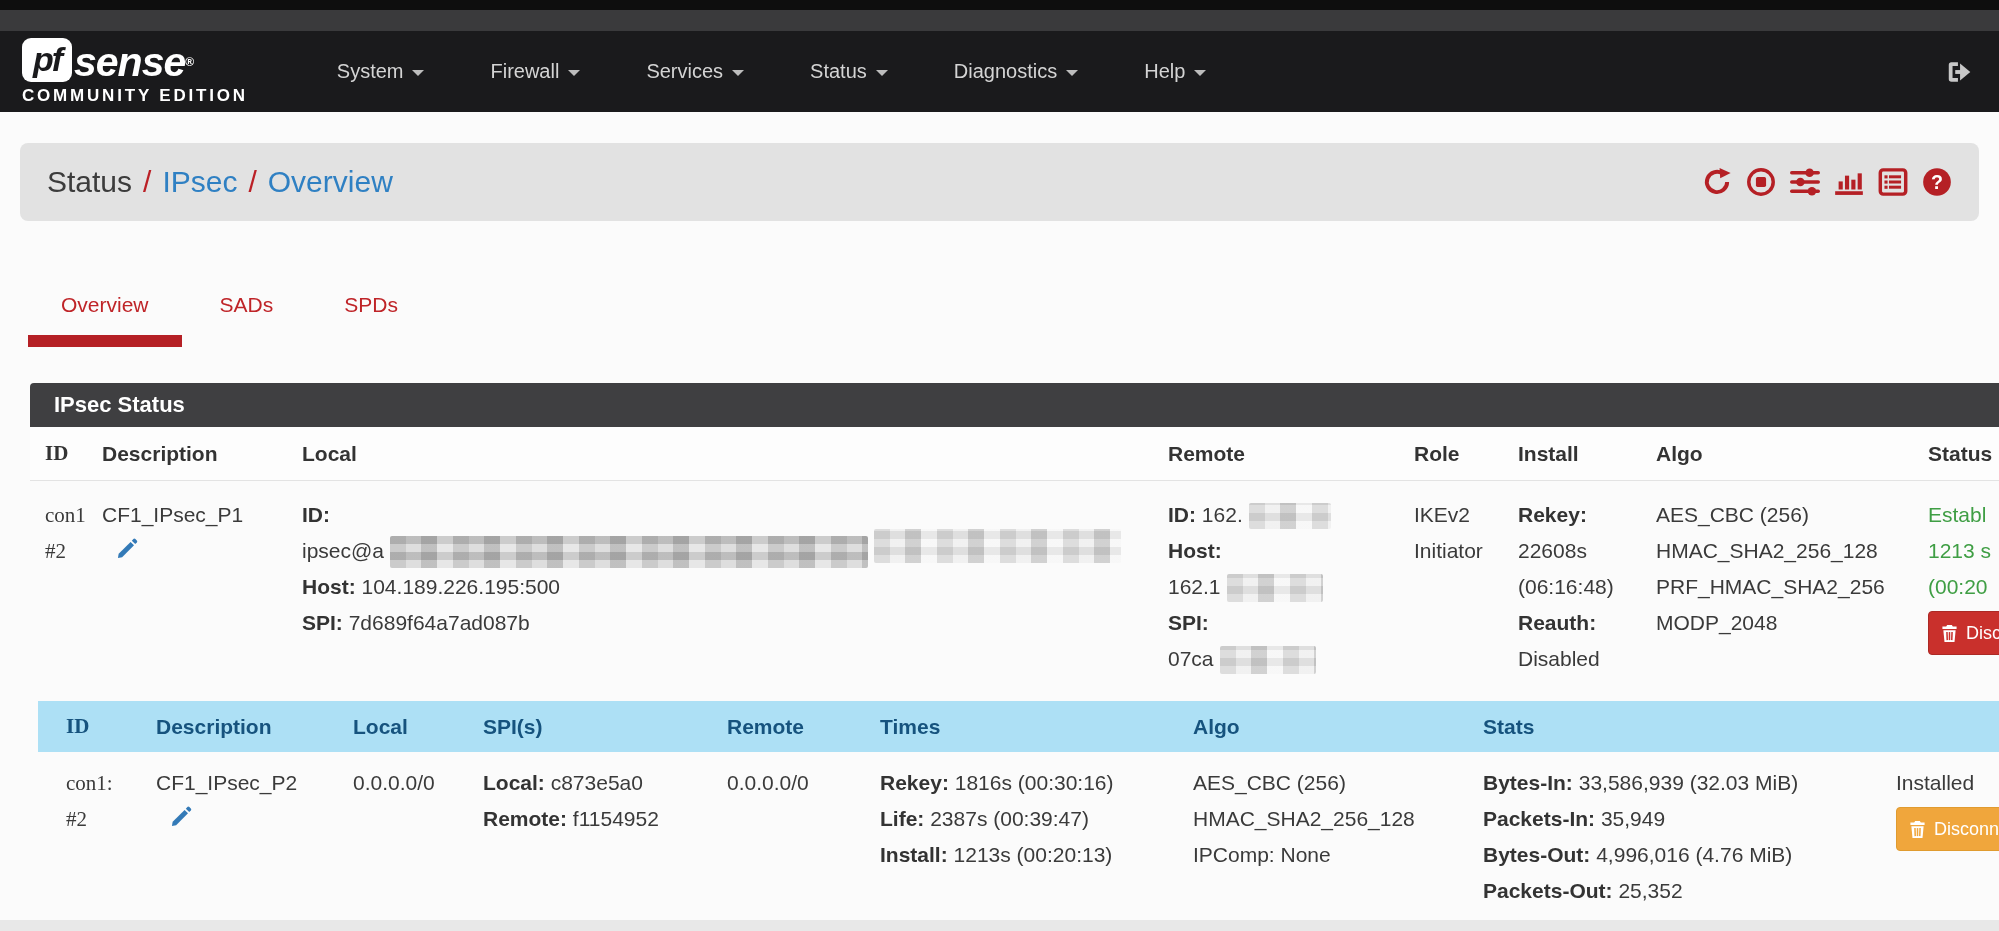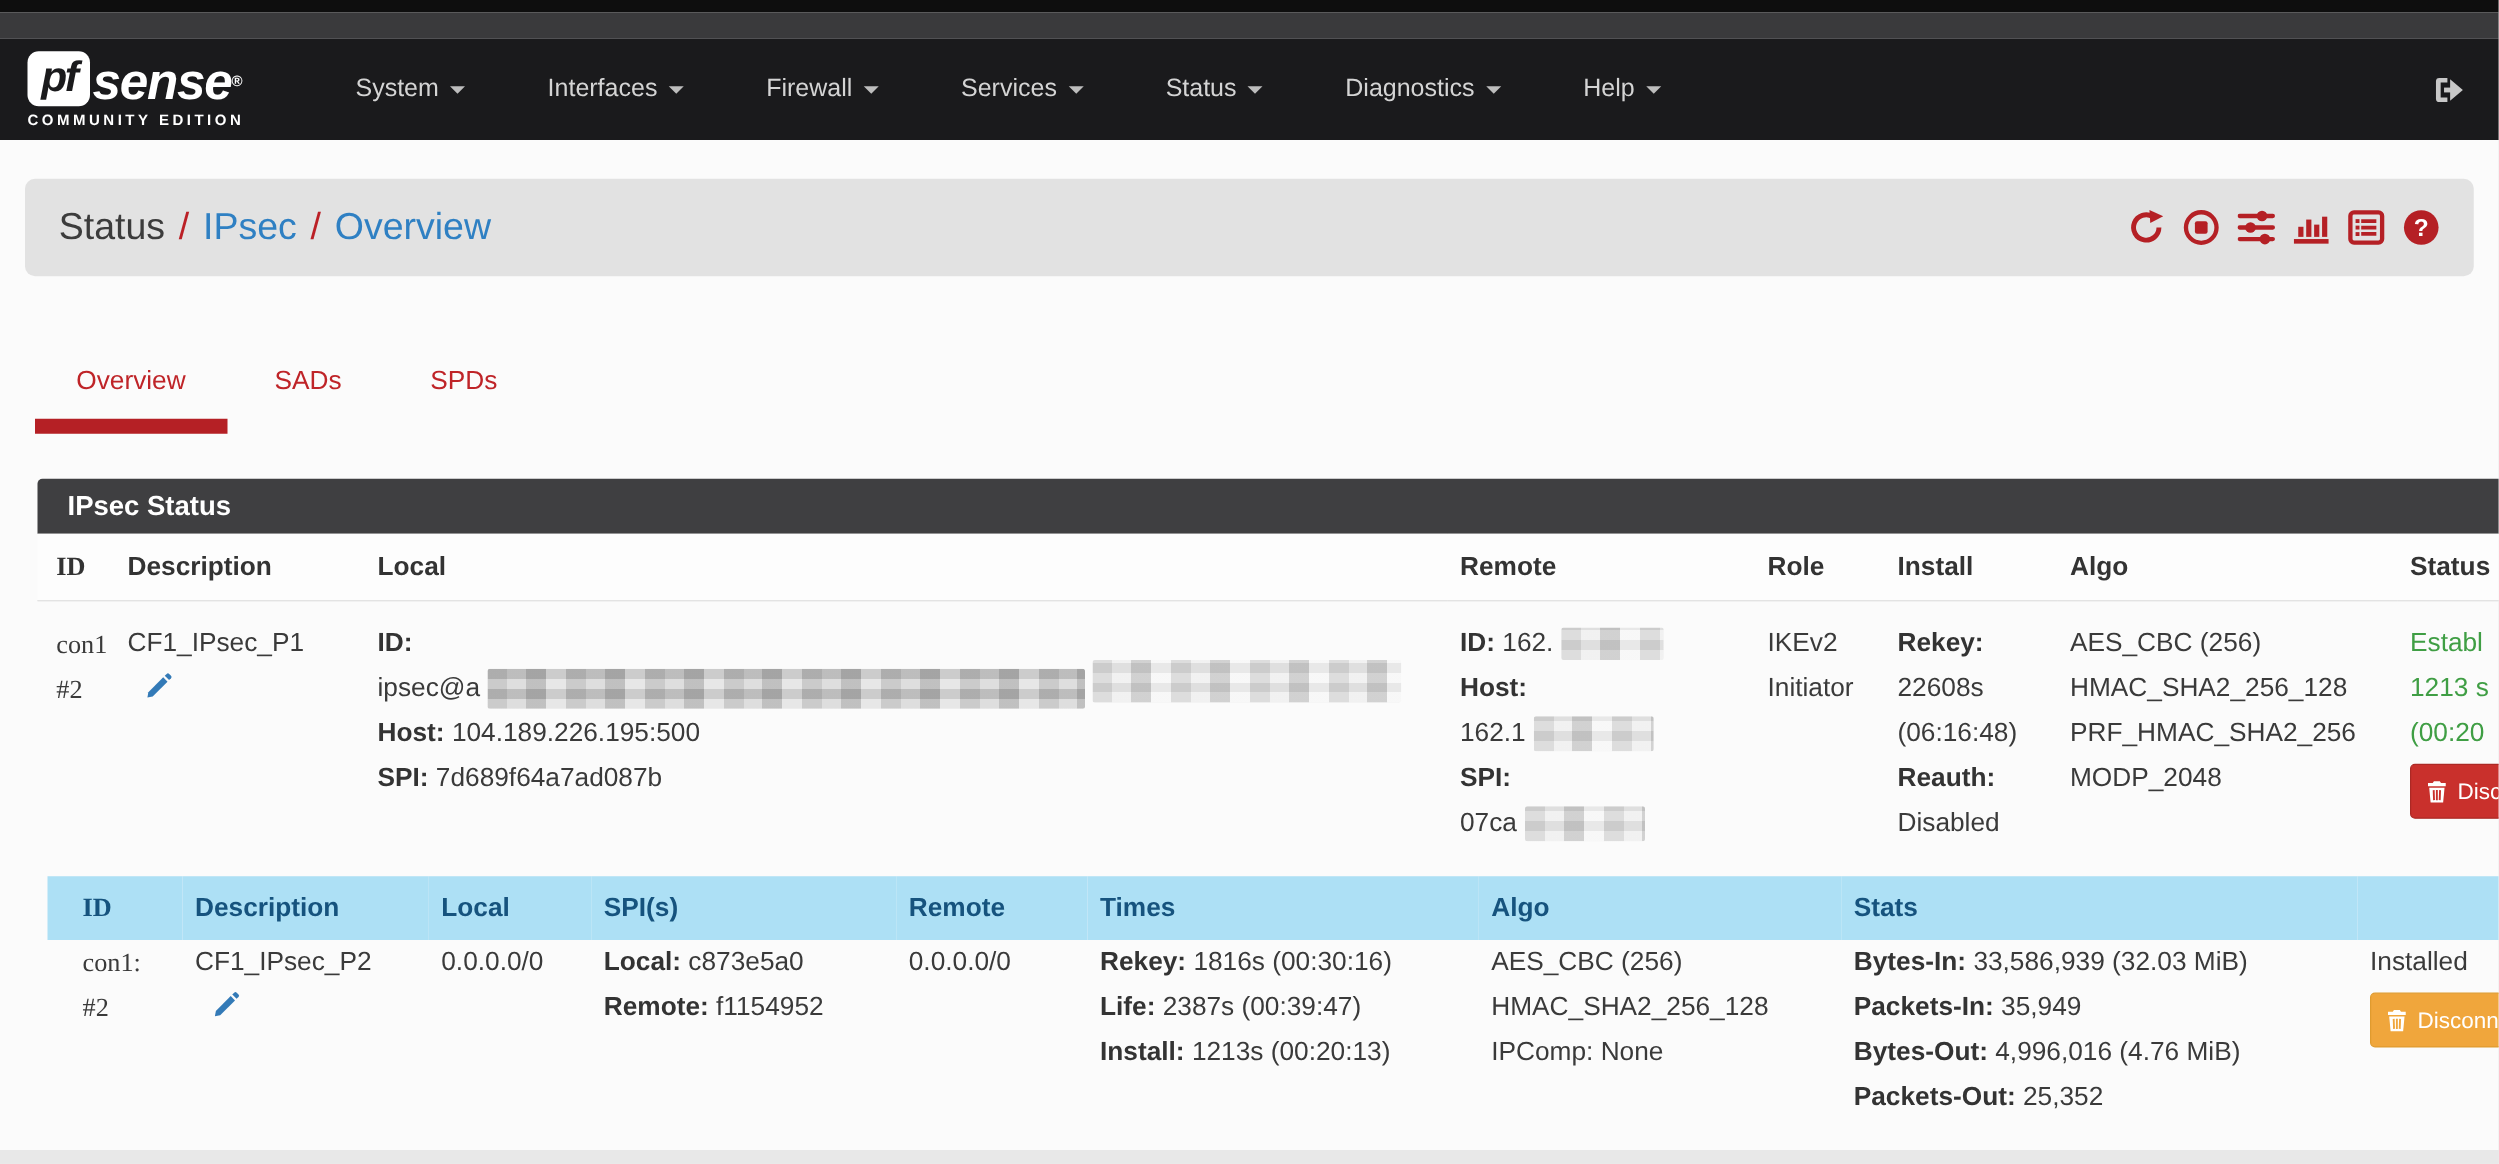--- a/index.html
+++ b/index.html
@@ -9,21 +9,21 @@
   
   .strip1{height:10px;background:#0e0e0e;}
   .strip2{height:21px;background:#3a3a3c;}
   .navbar{height:81px;background:#1a1a1c;display:flex;align-items:center;}
   .brand{margin-left:22px;display:flex;flex-direction:column;cursor:pointer;}
   .brand-row{display:flex;align-items:flex-end;}
   .pf-box{width:50px;height:44px;background:#ffffff;border-radius:9px;display:flex;align-items:center;justify-content:center;
           font-style:italic;font-weight:bold;font-size:34px;color:#1a1a1c;letter-spacing:-2px;}
   .sense{font-size:41px;font-weight:bold;font-style:italic;color:#ffffff;letter-spacing:-1px;line-height:40px;margin-left:2px;}
   .reg{font-size:12px;color:#ffffff;vertical-align:top;font-style:normal;}
-  .edition{margin-top:4px;font-size:12px;font-weight:bold;color:#ffffff;letter-spacing:2.8px;white-space:nowrap;}
+  .edition{margin-top:4px;font-size:17px;font-weight:bold;color:#ffffff;letter-spacing:2.8px;white-space:nowrap;}
   .navmenu{display:flex;margin-left:56px;justify-content:center;}
   .navitem{padding:0 33px;font-size:20px;color:#d4d4d4;line-height:81px;cursor:pointer;white-space:nowrap;}
   .caret{display:inline-block;margin-left:9px;vertical-align:middle;width:0;height:0;
          border-left:6px solid transparent;border-right:6px solid transparent;border-top:6px solid #bdbdbd;}
   .signout{margin-left:auto;margin-right:26px;cursor:pointer;display:flex;align-items:center;}
 
   
   .main{background:#fbfbfb;height:808px;overflow:hidden;}
 
   
@@ -43,21 +43,21 @@
   .panel{margin:36px 0 0 30px;}
   .panel-heading{width:2188px;height:44px;background:#3f3f41;color:#ffffff;font-weight:bold;font-size:22px;line-height:44px;
                  padding-left:24px;box-sizing:border-box;border-radius:4px 4px 0 0;}
   table{border-collapse:collapse;table-layout:fixed;font-size:21px;color:#3a3a3a;}
   table.ike{width:2188px;}
   table.child{width:2112px;margin:12px 0 0 8px;}
   th{text-align:left;font-weight:bold;padding:14px 10px;white-space:nowrap;}
   table.ike thead th{color:#333333;border-bottom:1px solid #e3e3e3;background:#fdfdfd;}
   table.child thead th{background:#ade0f5;color:#16537e;padding:13px 10px;}
   td{vertical-align:top;padding:16px 10px 12px;line-height:36px;}
-  table.child td{padding-top:0;}
+  table.child td{padding-top:13px;}
   th.first,td.first{padding-left:15px;font-family:Liberation Serif, serif;}
   table.child th.first,table.child td.first{padding-left:28px;}
   .ln{white-space:nowrap;}
   b{font-weight:bold;color:#333333;margin-top:38px;}
   .status-cell .ln{color:#3f9e44;}
 
   
   .redact{display:inline-block;vertical-align:middle;margin-left:6px;border-radius:2px;background-color:#cbcbcb;
     background-image:
       repeating-linear-gradient(90deg, rgba(0,0,0,0.10) 0 16px, rgba(0,0,0,0.02) 16px 31px, rgba(0,0,0,0.15) 31px 47px, rgba(255,255,255,0.18) 47px 63px),
@@ -90,21 +90,20 @@
         <div class="pf-box">
             <span>pf</span>
           </div>
         <div class="sense"><span>sense</span><span class="reg">®</span></div>
       </div>
       <div class="edition">COMMUNITY EDITION</div>
     </div>
 
     <div class="navmenu">
       <div class="navitem"><span>System</span><span class="caret"></span></div>
-      <div class="navitem"><span>Interfaces</span><span class="caret"></span></div>
       <div class="navitem"><span>Firewall</span><span class="caret"></span></div>
       <div class="navitem"><span>Services</span><span class="caret"></span></div>
       <div class="navitem"><span>Status</span><span class="caret"></span></div>
       <div class="navitem"><span>Diagnostics</span><span class="caret"></span></div>
       <div class="navitem"><span>Help</span><span class="caret"></span></div>
     </div>
 
     <div class="signout">
       <svg width="28" height="28" viewBox="0 0 26 26" fill="#c8c8c8">
         <path d="M12 4 H6 a2.5 2.5 0 0 0 -2.5 2.5 v13 A2.5 2.5 0 0 0 6 22 h6 v-3.4 H7 V7.4 h5z"></path>

